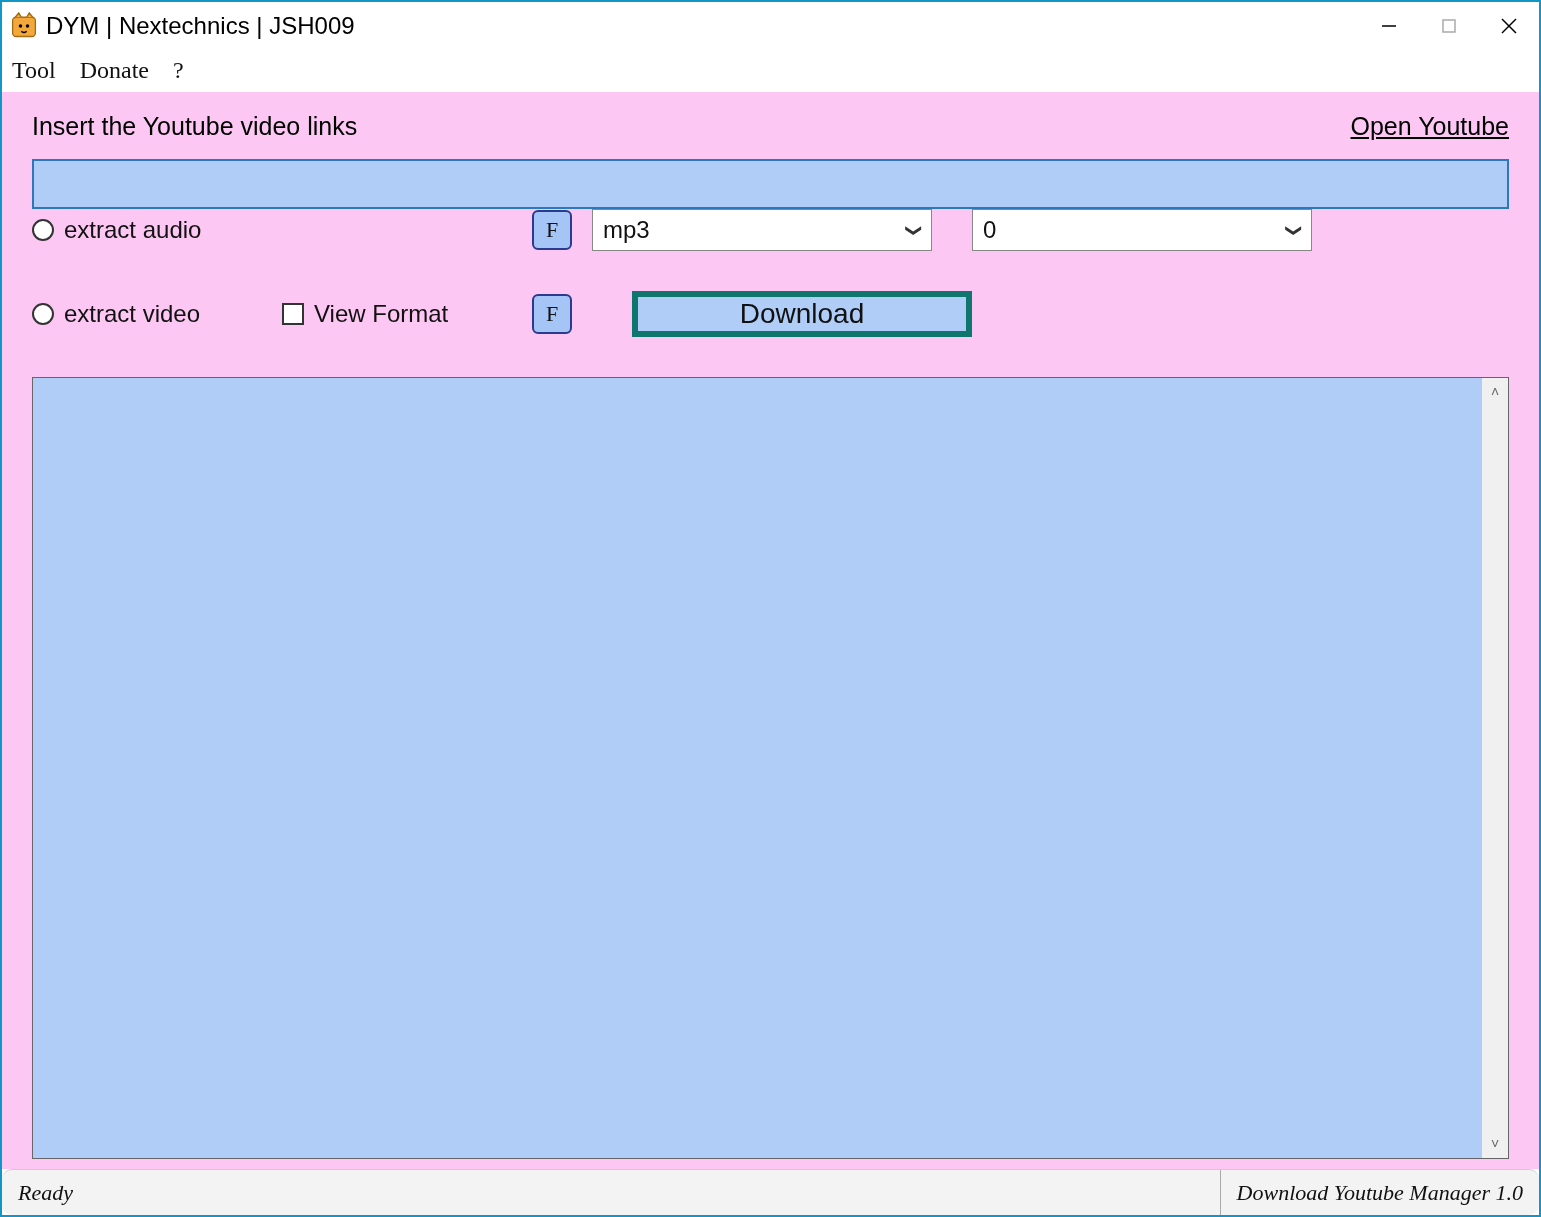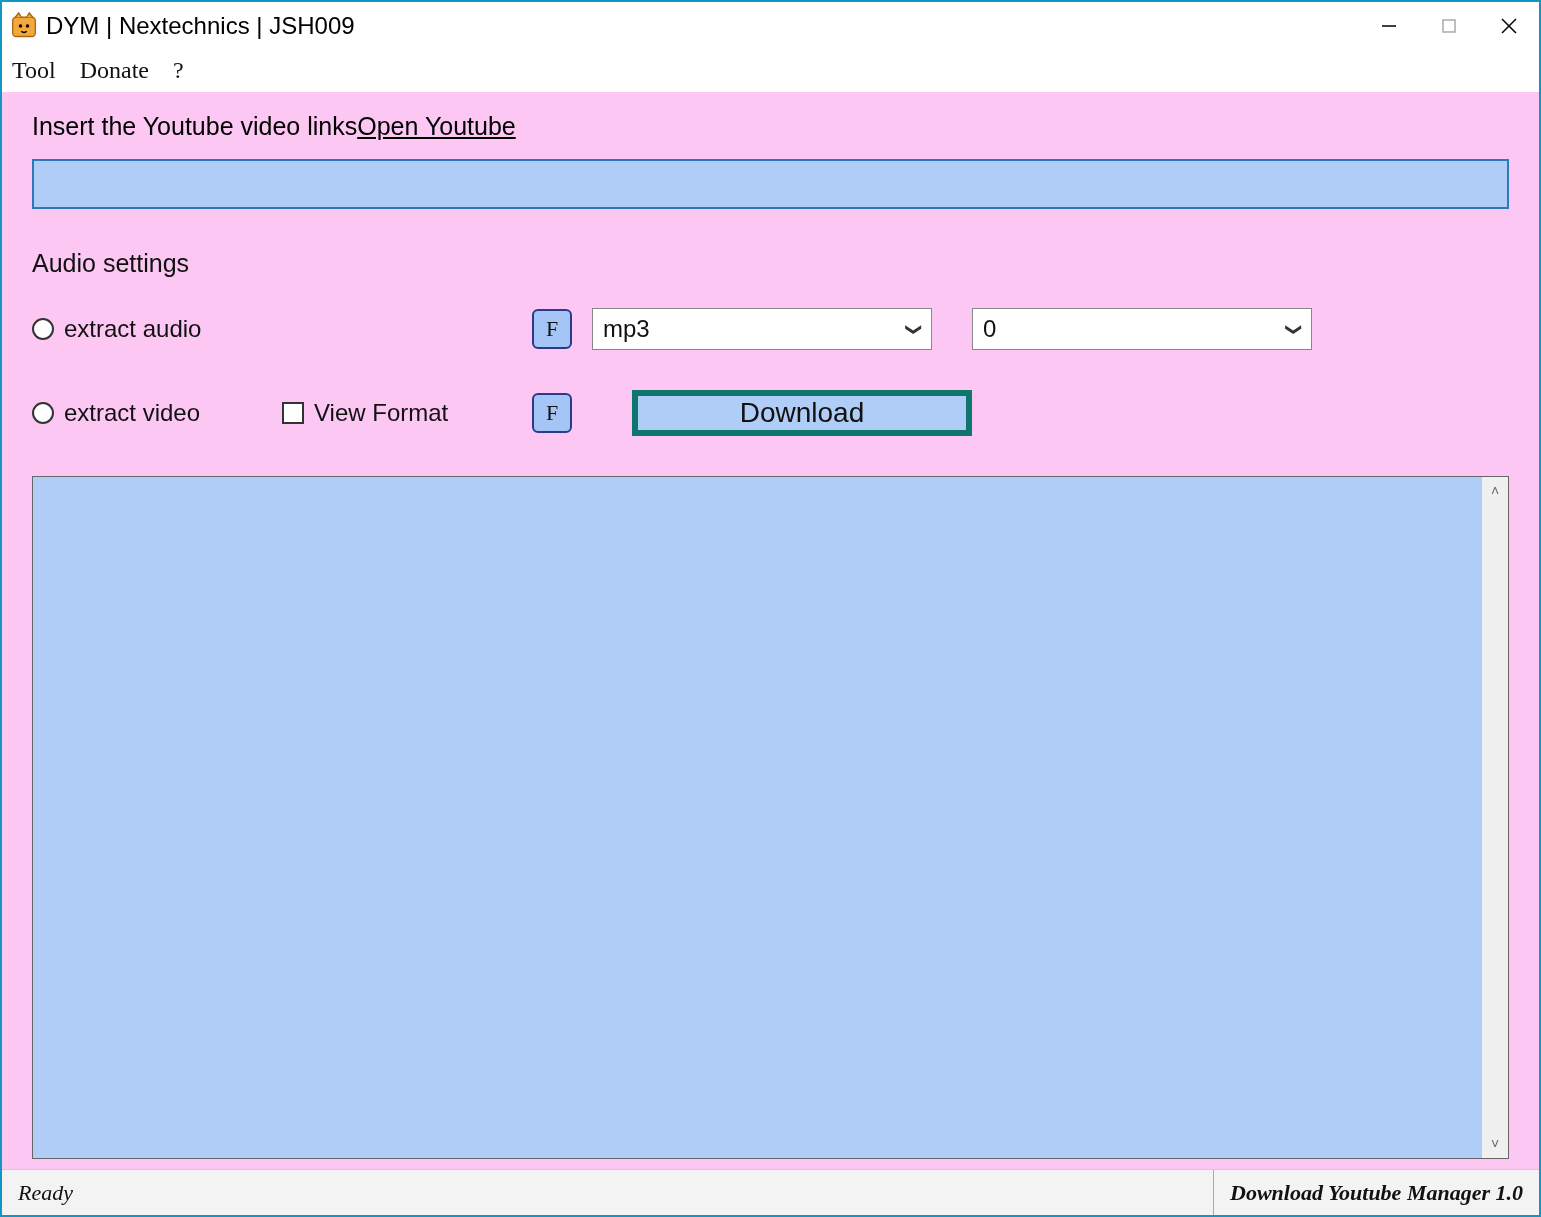--- a/index.html
+++ b/index.html
@@ -64,20 +64,21 @@
   
   .main {
     flex: 1;
     background: #fcc8f3;
     padding: 20px 30px 10px 30px;
     display: flex;
     flex-direction: column;
   }
   .row-top {
     display: flex;
+    justify-content: space-between;
     align-items: flex-end;
     margin-bottom: 18px;
   }
   .label {
     font-size: 25px;
     color: #000;
   }
   .open-link {
     font-size: 25px;
     color: #000;
@@ -202,28 +203,28 @@
     height: 46px;
     background: #f3f3f3;
     border-top: 1px solid #ccc;
     display: flex;
     align-items: center;
     justify-content: space-between;
     padding: 0 16px;
     font-family: "Comic Sans MS", cursive;
     font-size: 22px;
     font-style: italic;
+    border-radius: 10px;
   }
   .status-right {
     border-left: 1px solid #aaa;
     padding-left: 16px;
     height: 100%;
     display: flex;
     align-items: center;
-    font-weight: bold;
   }
 </style>
 </head>
 <body>
 
 <div class="window">
 
   <div class="titlebar">
     <span class="app-icon">
       <svg viewBox="0 0 32 32" width="28" height="28">
@@ -264,21 +265,20 @@
 
   <div class="main">
 
     <div class="row-top">
       <span class="label">Insert the Youtube video links</span>
       <span class="open-link">Open Youtube</span>
     </div>
 
     <input class="url-input" type="text" value="" style="">
 
-    <div class="section-label">Audio settings</div>
 
     <div class="settings-row">
       <div class="col-radio">
         <span class="radio-circle"></span>
         <span class="opt-label">extract audio</span>
       </div>
       <div class="col-check"></div>
       <div class="col-fbtn">
         <div class="f-button">F</div>
       </div>

